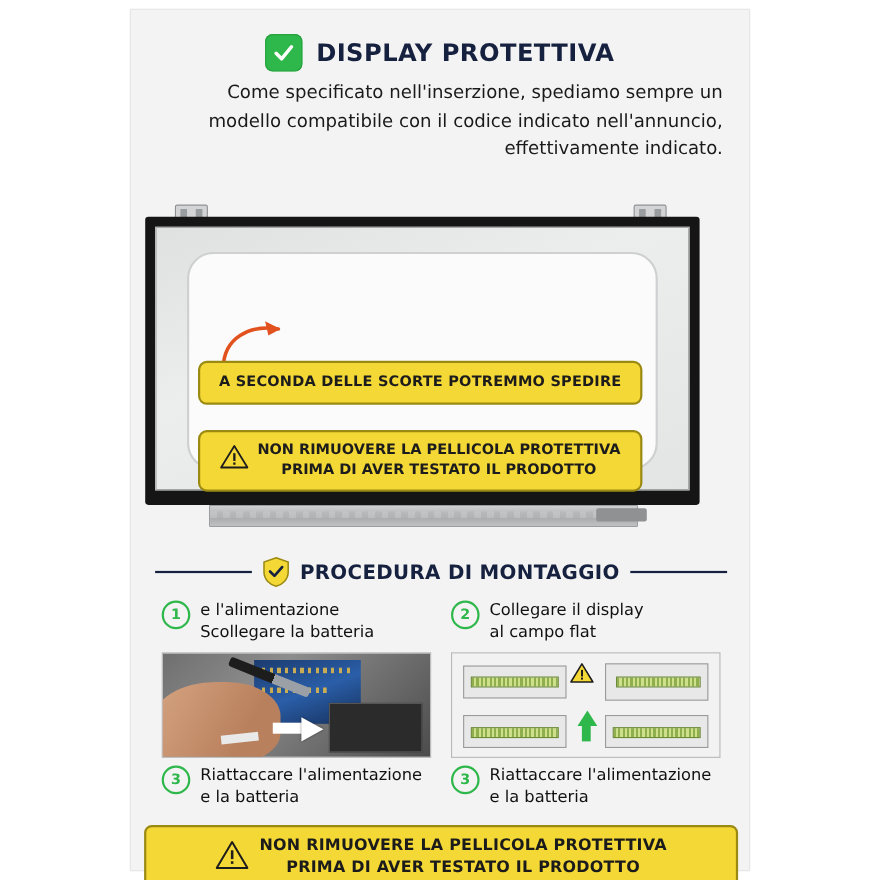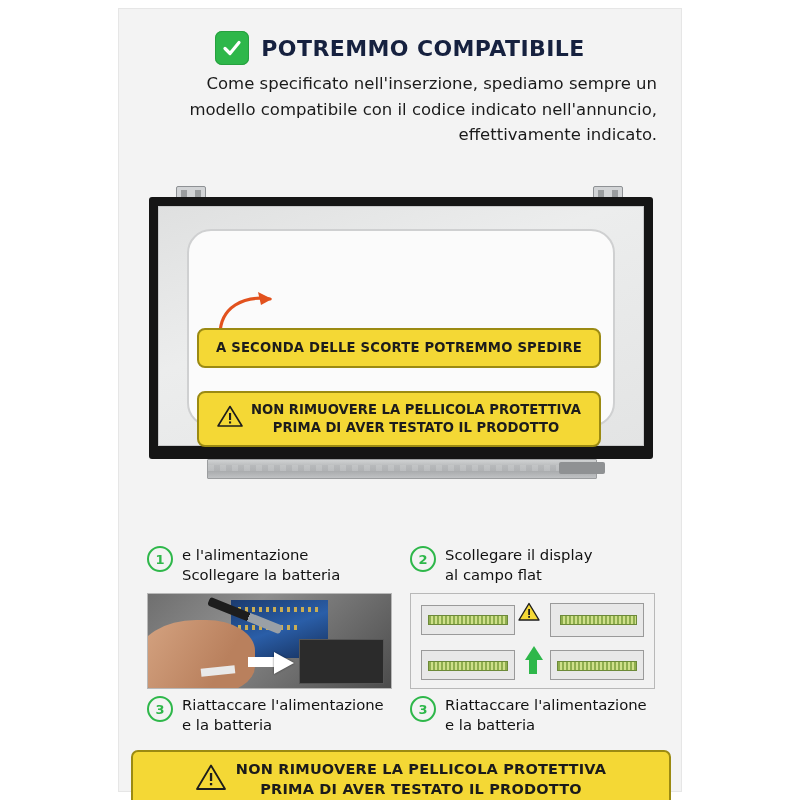--- a/index.html
+++ b/index.html
@@ -68,21 +68,21 @@
     width: 512px;
     text-align: right;
     font-size: 16.5px;
     line-height: 1.55;
     color: #1a1a1a;
   }
 
   
   .panel-wrap {
     position: absolute;
-    left: 30px;
+    left: 13px;
     top: 170px;
     width: 504px;
     height: 315px;
   }
   .clip {
     position: absolute;
     top: 7px;
     width: 28px;
     height: 15px;
     background: #d2d4d6;
@@ -423,21 +423,21 @@
 
 <div class="page">
   <div class="frame">
 
     <div class="header-row">
       <span class="check-badge">
         <svg width="22" height="22" viewBox="0 0 22 22">
           <path d="M4 11.5 L9 16.5 L18 5.5" fill="none" stroke="#ffffff" stroke-width="3.2" stroke-linecap="round" stroke-linejoin="round"></path>
         </svg>
       </span>
-      <span class="header-title">POTREMMO COMPATIBILE</span>
+      <span class="header-title">DISPLAY PROTETTIVA</span>
     </div>
 
     <div class="intro">
       <div>Come specificato nell'inserzione, spediamo sempre un</div>
       <div>modello compatibile con il codice indicato nell'annuncio,</div>
       <div>effettivamente indicato.</div>
     </div>
 
     <div class="panel-wrap">
       <div class="clip left"></div>
@@ -471,20 +471,31 @@
           </div>
         </div>
       </div>
 
       <div class="panel-foot">
         <div class="panel-foot-stripe"></div>
       </div>
       <div class="panel-tab"></div>
     </div>
 
+    <div class="section-head">
+      <div class="rule"></div>
+      <span class="shield">
+        <svg width="24" height="28" viewBox="0 0 24 28">
+          <path d="M12 1 L23 5 V14 C23 21 17.5 25.5 12 27 C6.5 25.5 1 21 1 14 V5 Z" fill="#f4d835" stroke="#9b8a12" stroke-width="1.4"></path>
+          <path d="M6.5 13.5 L10.5 17.5 L17.5 9.5" fill="none" stroke="#16213f" stroke-width="2.4" stroke-linecap="round" stroke-linejoin="round"></path>
+        </svg>
+      </span>
+      <span class="section-title">PROCEDURA DI MONTAGGIO</span>
+      <div class="rule"></div>
+    </div>
 
     <div class="steps">
       <div class="step-row">
 
         <div class="step-col">
           <div class="step-head">
             <span class="step-num">1</span>
             <span class="step-text">
               <div>e l'alimentazione</div>
               <div>Scollegare la batteria</div>
@@ -498,21 +509,21 @@
             <div class="ribbon-tag"></div>
             <div class="white-arrow-tail"></div>
             <div class="white-arrow"></div>
           </div>
         </div>
 
         <div class="step-col">
           <div class="step-head">
             <span class="step-num">2</span>
             <span class="step-text">
-              <div>Scollegare il display</div>
+              <div>Collegare il display</div>
               <div>al campo flat</div>
             </span>
           </div>
           <div class="photo photo-b">
             <div class="connector" style="left:4%;top:12%;width:38%;height:30%;"></div>
             <div class="conn-strip" style="left:7%;top:22%;width:32%;height:9%;"></div>
             <div class="connector" style="right:4%;top:10%;width:38%;height:34%;"></div>
             <div class="conn-strip" style="right:7%;top:22%;width:31%;height:9%;"></div>
             <div class="connector" style="left:4%;bottom:8%;width:38%;height:30%;"></div>
             <div class="conn-strip" style="left:7%;bottom:18%;width:32%;height:9%;"></div>

